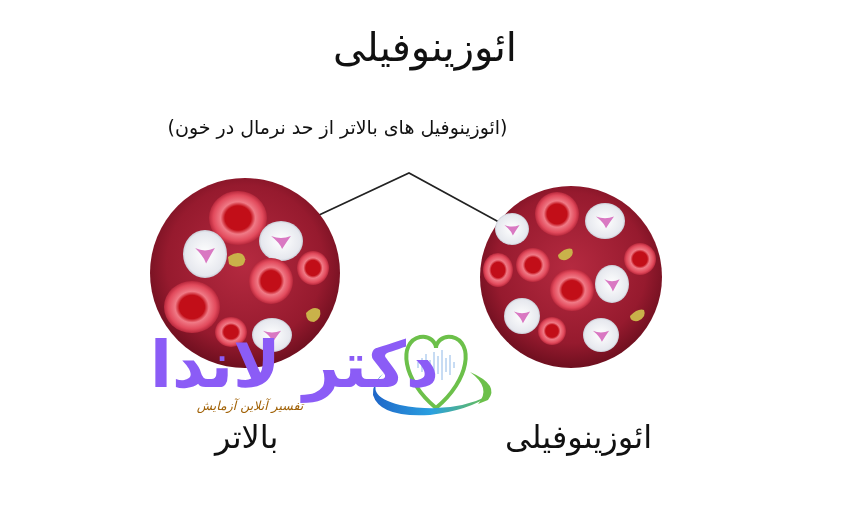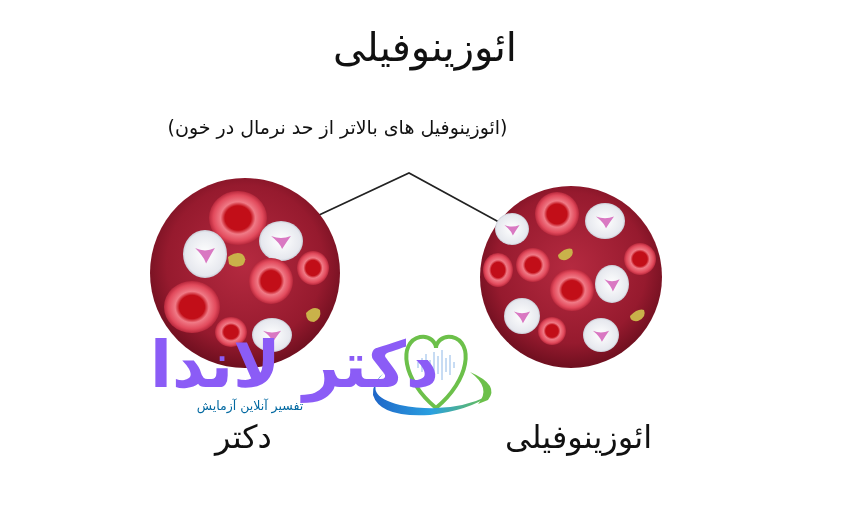--- a/index.html
+++ b/index.html
@@ -7,22 +7,22 @@
          font-family:"DejaVu Sans", sans-serif; color:#111; }
   .abs { position:absolute; }
   .title { left:0; width:850px; top:24px; text-align:center; font-size:40px; direction:rtl; }
   .subtitle { left:0; width:675px; top:116px; text-align:center; font-size:19px; direction:rtl; }
   .label { font-size:32px; direction:rtl; }
   .label-normal { left:215px; top:418px; }
   .label-eos { left:505px; top:418px; }
   svg.main { position:absolute; left:0; top:0; }
   .logo-text { left:150px; top:333px; font-size:64px; font-weight:bold; direction:rtl;
      color:#8b5cf6; letter-spacing:-2px; line-height:64px; }
-  .logo-sub { left:150px; top:398px; width:200px; font-size:12.5px; direction:rtl; color:#0369a1;
-     letter-spacing:3px; text-align:center; }
+  .logo-sub { left:150px; top:398px; width:200px; font-size:12.5px; direction:rtl; color:#a16207;
+     letter-spacing:3px; text-align:center;font-style:italic; }
 </style>
 </head>
 <body>
 
 <svg class="main" width="850" height="510">
   <defs>
     <radialGradient id="bg" cx="50%" cy="45%" r="55%">
       <stop offset="0%" stop-color="#b52a40"></stop>
       <stop offset="75%" stop-color="#961a2e"></stop>
       <stop offset="100%" stop-color="#6e0f1f"></stop>
@@ -141,14 +141,14 @@
     <path d="M470,372 Q500,385 488,400 L478,404 Q492,388 470,372Z" fill="#6cc04a"></path>
   </g>
 </svg>
 
 <div class="abs title">ائوزینوفیلی</div>
 <div class="abs subtitle">(ائوزینوفیل های بالاتر از حد نرمال در خون)</div>
 
 <div class="abs logo-text">دکتر لاندا</div>
 <div class="abs logo-sub">تفسیر آنلاین آزمایش</div>
 
-<div class="abs label label-normal">دکتر</div>
+<div class="abs label label-normal">بالاتر</div>
 <div class="abs label label-eos">ائوزینوفیلی</div>
 
 </body></html>

